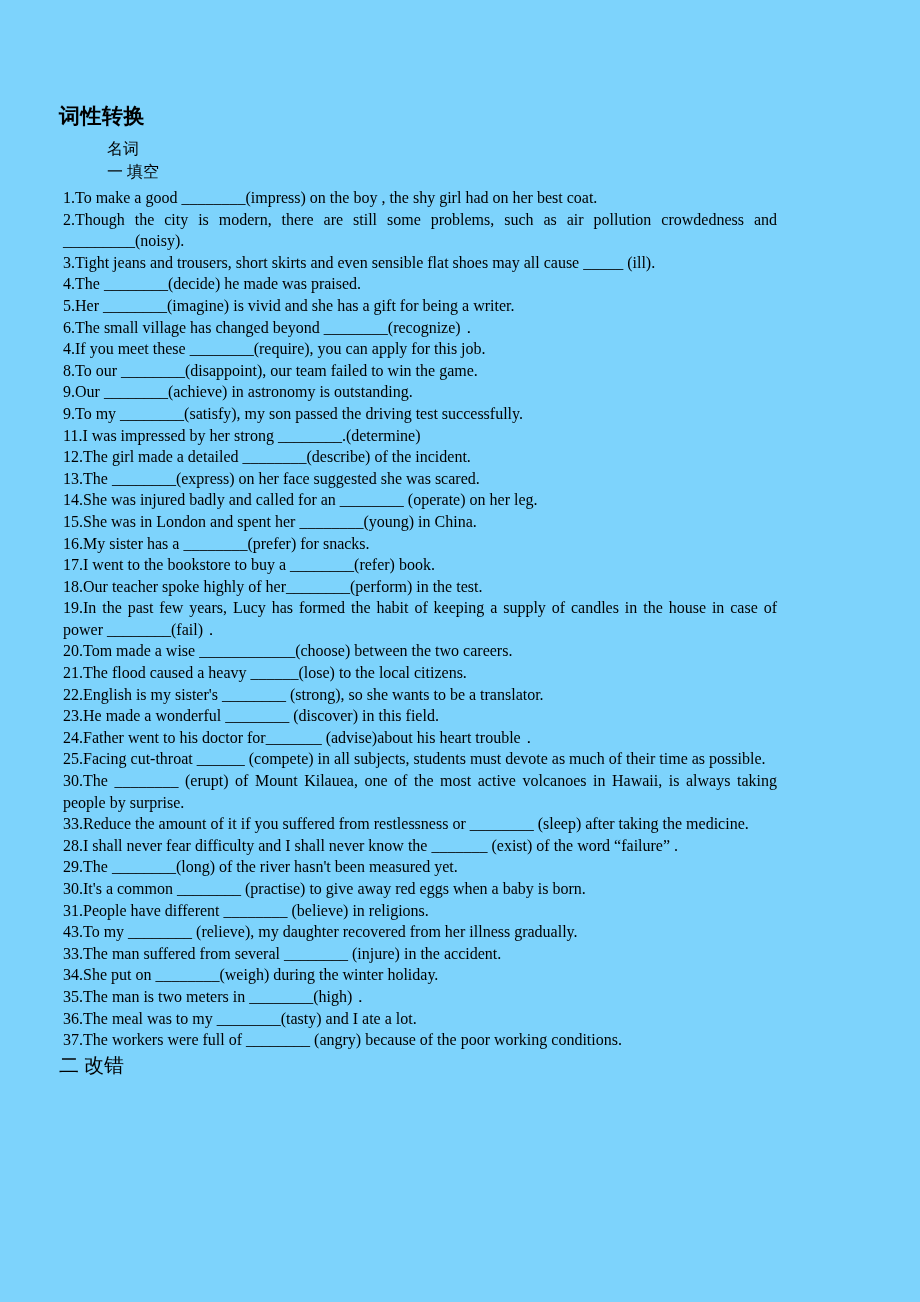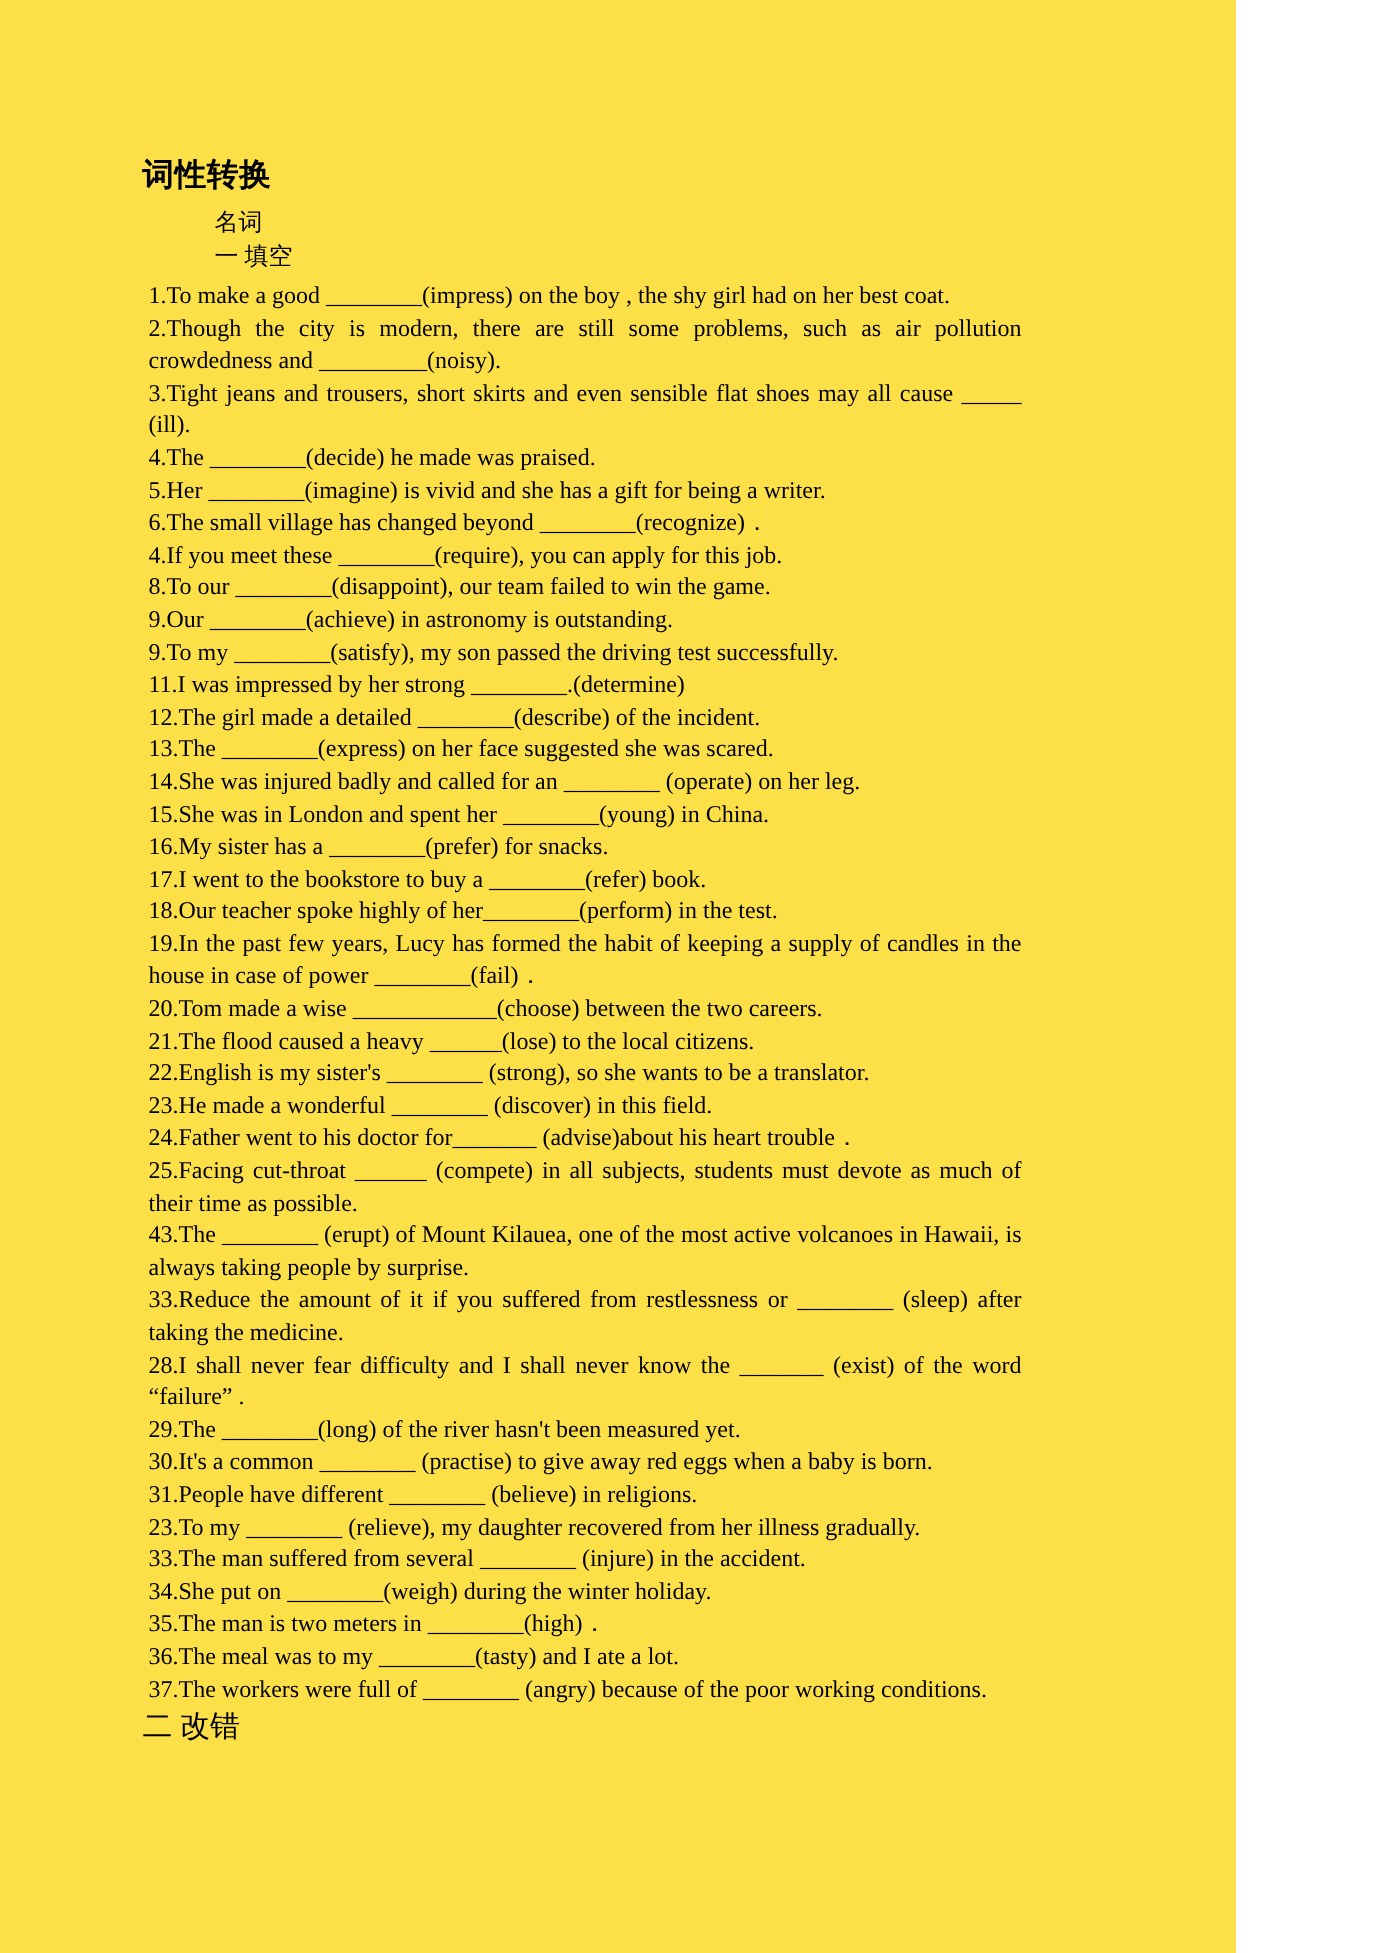--- a/index.html
+++ b/index.html
@@ -2,25 +2,25 @@
 <html><head>
 <meta charset="utf-8">
 <style>
   html, body {
     margin: 0;
     padding: 0;
     background: #ffffff;
   }
   .page {
     position: relative;
-    width: 824px;
+    width: 920px;
     height: 1302px;
     box-sizing: border-box;
-    background: #fde047;
-    padding: 103px 139px 0 95px;
+    background: #7dd3fc;
+    padding: 103px 139px 0 59px;
     font-family: "Liberation Serif", "DejaVu Serif", serif;
     color: #000000;
     overflow: hidden;
   }
   .doc-title {
     font-size: 21px;
     line-height: 27px;
     font-weight: bold;
     margin: 0 0 7px 0;
     letter-spacing: 0.5px;
@@ -76,27 +76,27 @@
       <p class="item">16.My sister has a ________(prefer) for snacks.</p>
       <p class="item">17.I went to the bookstore to buy a ________(refer) book.</p>
       <p class="item">18.Our teacher spoke highly of her________(perform) in the test.</p>
       <p class="item">19.In the past few years, Lucy has formed the habit of keeping a supply of candles in the house in case of power ________(fail)．</p>
       <p class="item">20.Tom made a wise ____________(choose) between the two careers.</p>
       <p class="item">21.The flood caused a heavy ______(lose) to the local citizens.</p>
       <p class="item">22.English is my sister's ________ (strong), so she wants to be a translator.</p>
       <p class="item">23.He made a wonderful ________ (discover) in this field.</p>
       <p class="item">24.Father went to his doctor for_______ (advise)about his heart trouble．</p>
       <p class="item">25.Facing cut-throat ______ (compete) in all subjects, students must devote as much of their time as possible.</p>
-      <p class="item">43.The ________ (erupt) of Mount Kilauea, one of the most active volcanoes in Hawaii, is always taking people by surprise.</p>
+      <p class="item">30.The ________ (erupt) of Mount Kilauea, one of the most active volcanoes in Hawaii, is always taking people by surprise.</p>
       <p class="item">33.Reduce the amount of it if you suffered from restlessness or ________ (sleep) after taking the medicine.</p>
       <p class="item">28.I shall never fear difficulty and I shall never know the _______ (exist) of the word “failure” .</p>
       <p class="item">29.The ________(long) of the river hasn't been measured yet.</p>
       <p class="item">30.It's a common ________ (practise) to give away red eggs when a baby is born.</p>
       <p class="item">31.People have different ________ (believe) in religions.</p>
-      <p class="item">23.To my ________ (relieve), my daughter recovered from her illness gradually.</p>
+      <p class="item">43.To my ________ (relieve), my daughter recovered from her illness gradually.</p>
       <p class="item">33.The man suffered from several ________ (injure) in the accident.</p>
       <p class="item">34.She put on ________(weigh) during the winter holiday.</p>
       <p class="item">35.The man is two meters in ________(high)．</p>
       <p class="item">36.The meal was to my ________(tasty) and I ate a lot.</p>
       <p class="item">37.The workers were full of ________ (angry) because of the poor working conditions.</p>
     </div>
 
   <div class="section-label">二 改错</div>
 </div>
 

